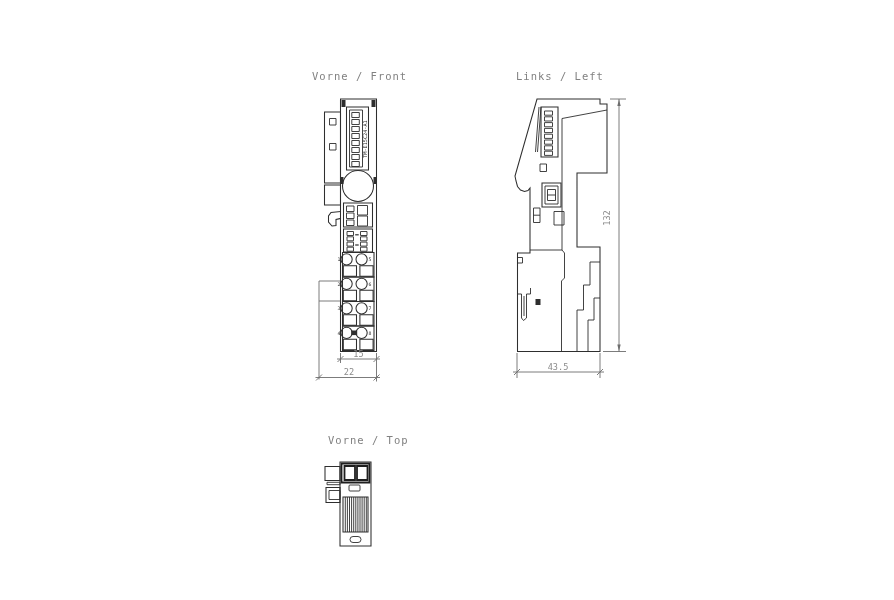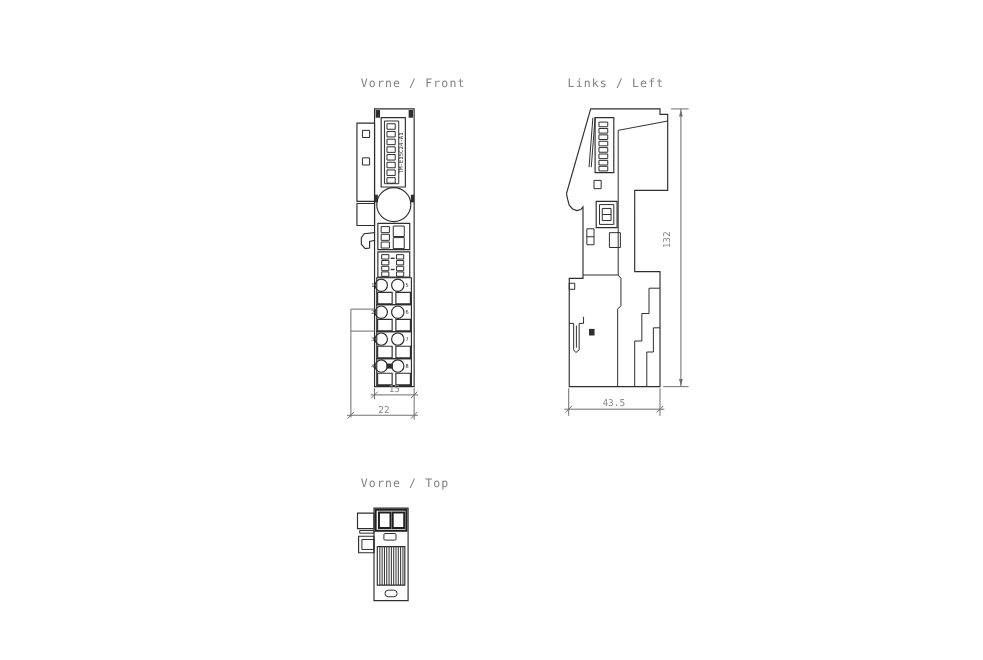--- a/index.html
+++ b/index.html
@@ -20,21 +20,21 @@
   .dimln{stroke:#6d6d6d;stroke-width:0.9;fill:none;}
   .dimtxt{font-family:"DejaVu Sans Mono",monospace;font-size:8.6px;fill:#8a8a8a;}
   .tinytxt{font-family:"DejaVu Sans Mono",monospace;font-size:4.8px;fill:#2a2a2a;}
   .modtxt{font-family:"DejaVu Sans Mono",monospace;font-size:5.2px;fill:#2a2a2a;}
 </style>
 </head>
 <body>
 
 <div id="canvas">
 
-  <div class="view-title" style="left:328px;top:70px;">Vorne / Front</div>
+  <div class="view-title" style="left:312px;top:70px;">Vorne / Front</div>
   <div class="view-title" style="left:516px;top:70px;">Links / Left</div>
   <div class="view-title" style="left:328px;top:434px;">Vorne / Top</div>
 
   <svg style="left:305px;top:90px;" width="110" height="305" viewBox="305 90 110 305">
 
     <g>
       <rect class="ln" x="340.5" y="99" width="36" height="252.5"></rect>
       <rect class="fillk" x="341.5" y="100" width="4" height="7"></rect>
       <rect class="fillk" x="371.5" y="100" width="4" height="7"></rect>
     </g>

